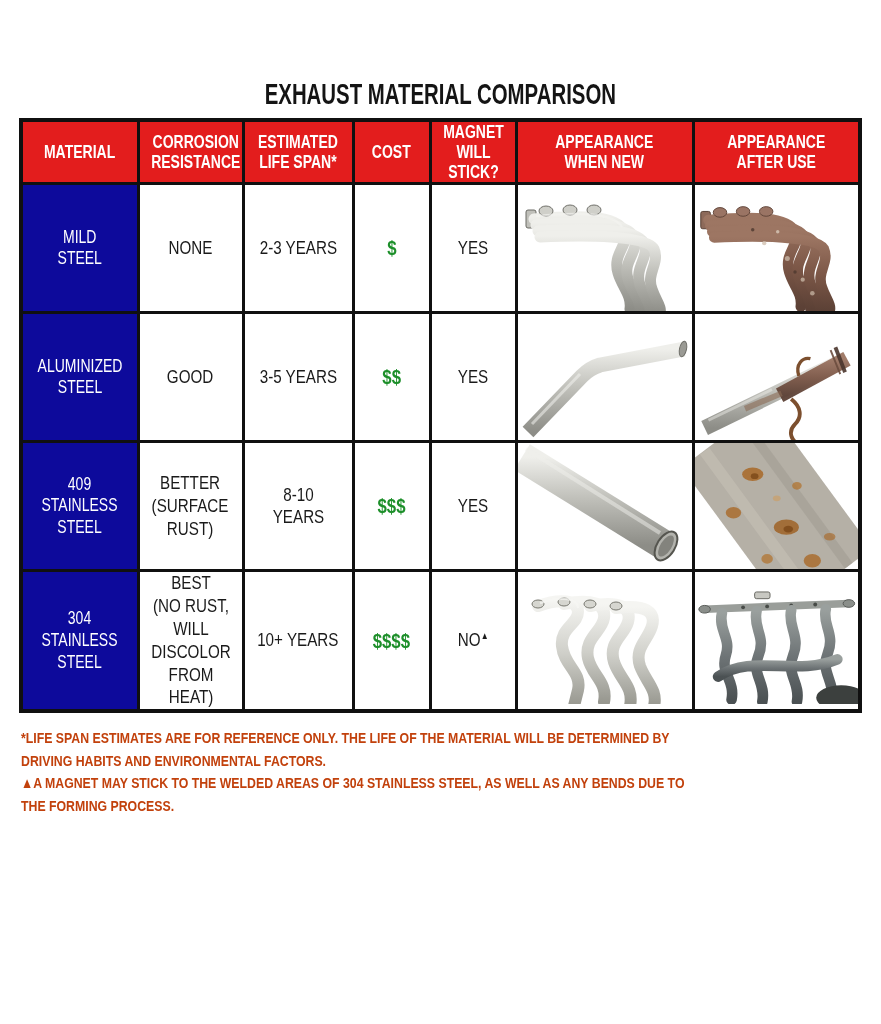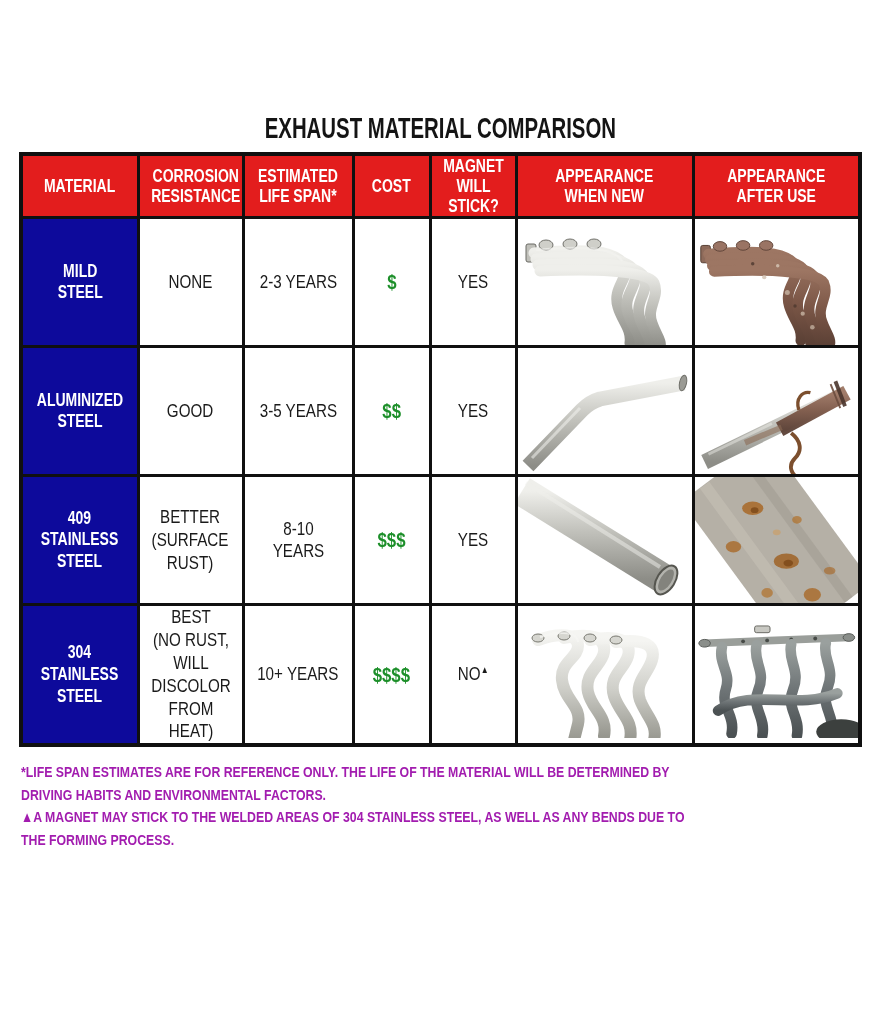--- a/index.html
+++ b/index.html
@@ -4,21 +4,21 @@
 <style>
   :root{
     --header-red:#e31d1d;
     --material-blue:#0d0a9b;
     --cost-green:#1d8f2a;
     --grid-black:#101010;
   }
   *{margin:0;padding:0;box-sizing:border-box;}
   body{background:#ffffff;font-family:"Liberation Sans","DejaVu Sans",sans-serif;}
   .page{width:881px;height:1024px;background:#ffffff;position:relative;overflow:hidden;}
-  .content{padding-top:113px;}
+  .content{padding-top:79px;}
   .title{
     text-align:center;
     font-size:30px;font-weight:800;color:#141414;
     letter-spacing:0px;line-height:1;
     margin-bottom:9px;
   }
   .title .cond{transform:scaleX(.68);}
   .cond{display:inline-block;transform:scaleX(.80);transform-origin:center center;white-space:pre-line;}
   .cond-left{display:inline-block;transform:scaleX(.82);transform-origin:left center;white-space:pre-line;}
   table.cmp{
@@ -37,30 +37,30 @@
   tr.hdr th{
     background:var(--header-red);
     color:#ffffff;
     font-size:17.5px;font-weight:800;line-height:1.15;
     height:55px;
   }
   tr.datarow td{height:128px;}
   td.mat{
     background:var(--material-blue);
     color:#ffffff;
-    font-size:17.5px;font-weight:700;line-height:1.25;
+    font-size:17.5px;font-weight:400;line-height:1.25;
   }
   td.val{color:#1a1a1a;font-size:19px;font-weight:400;line-height:1.2;}
   td.cost{color:var(--cost-green);font-size:21px;font-weight:800;}
   td.photo{padding:0;background:#ffffff;}
   td.photo svg{display:block;width:100%;height:126px;}
   .sup{font-size:10px;vertical-align:7px;}
   .footnotes{
     width:839px;margin:14px auto 0 auto;
-    color:#a21caf;font-size:15px;font-weight:800;line-height:1.5;
+    color:#c2410c;font-size:15px;font-weight:800;line-height:1.5;
     text-align:left;
   }
   .defs-holder{position:absolute;width:0;height:0;}
 </style>
 </head>
 <body>
 
 <svg class="defs-holder" aria-hidden="true">
   <defs>
     <linearGradient id="gSteel" x1="0" y1="0" x2="0" y2="1">

